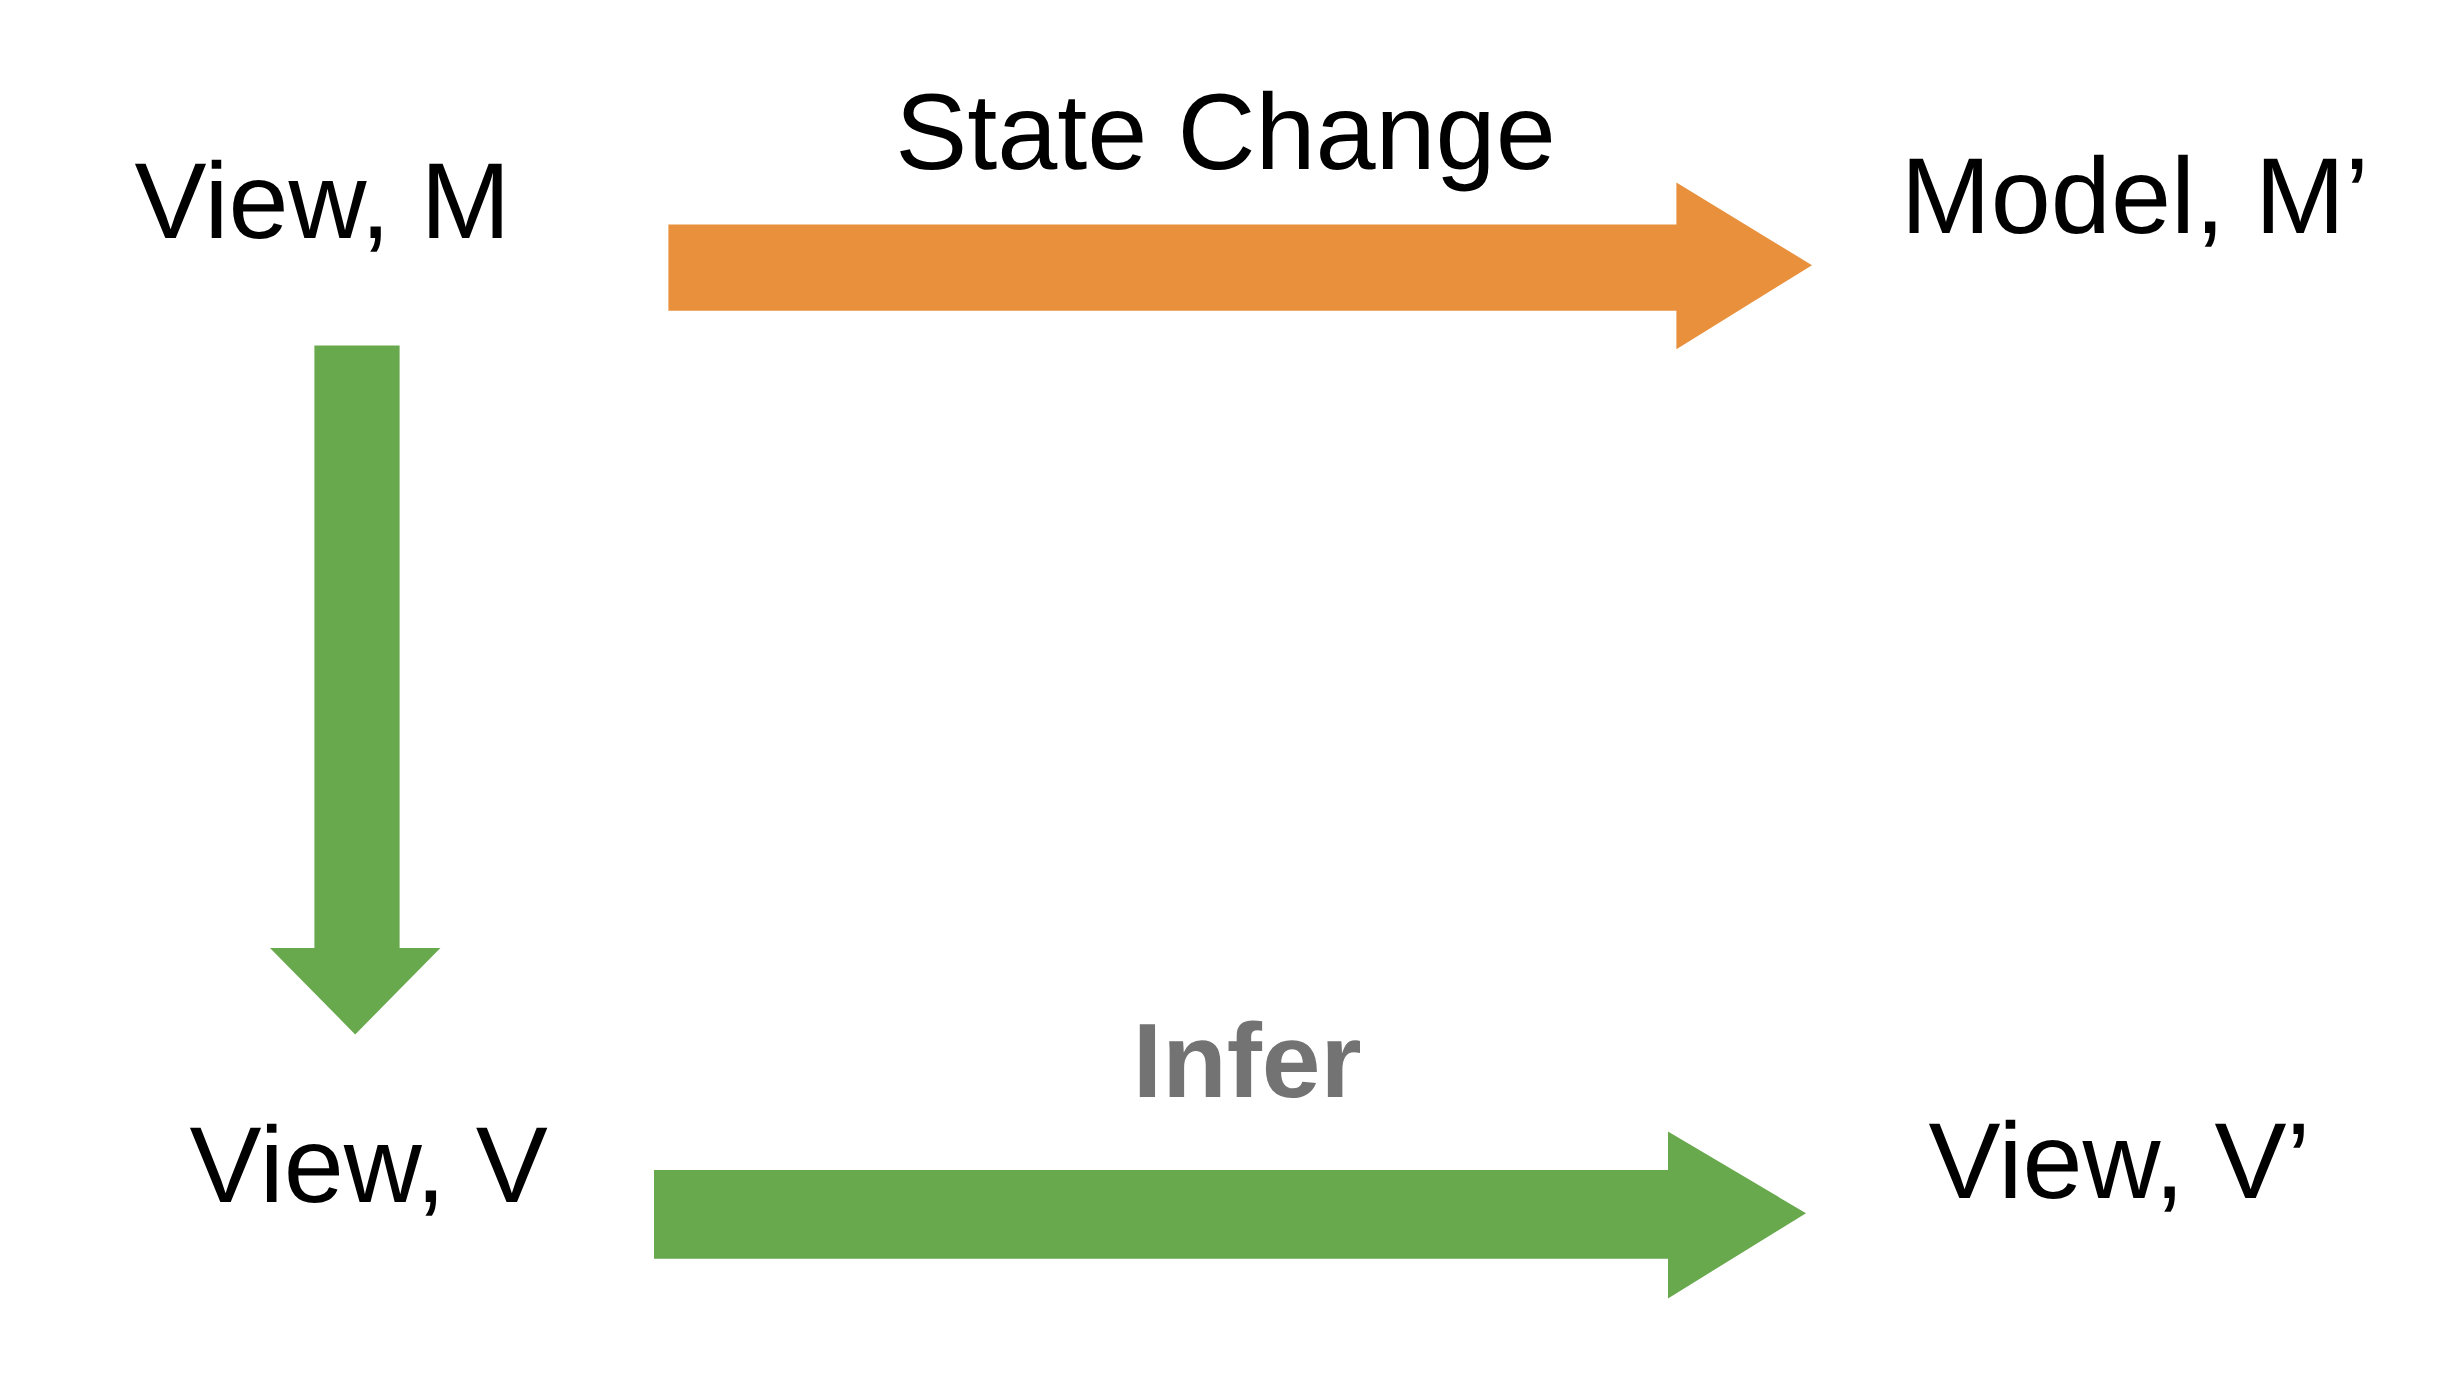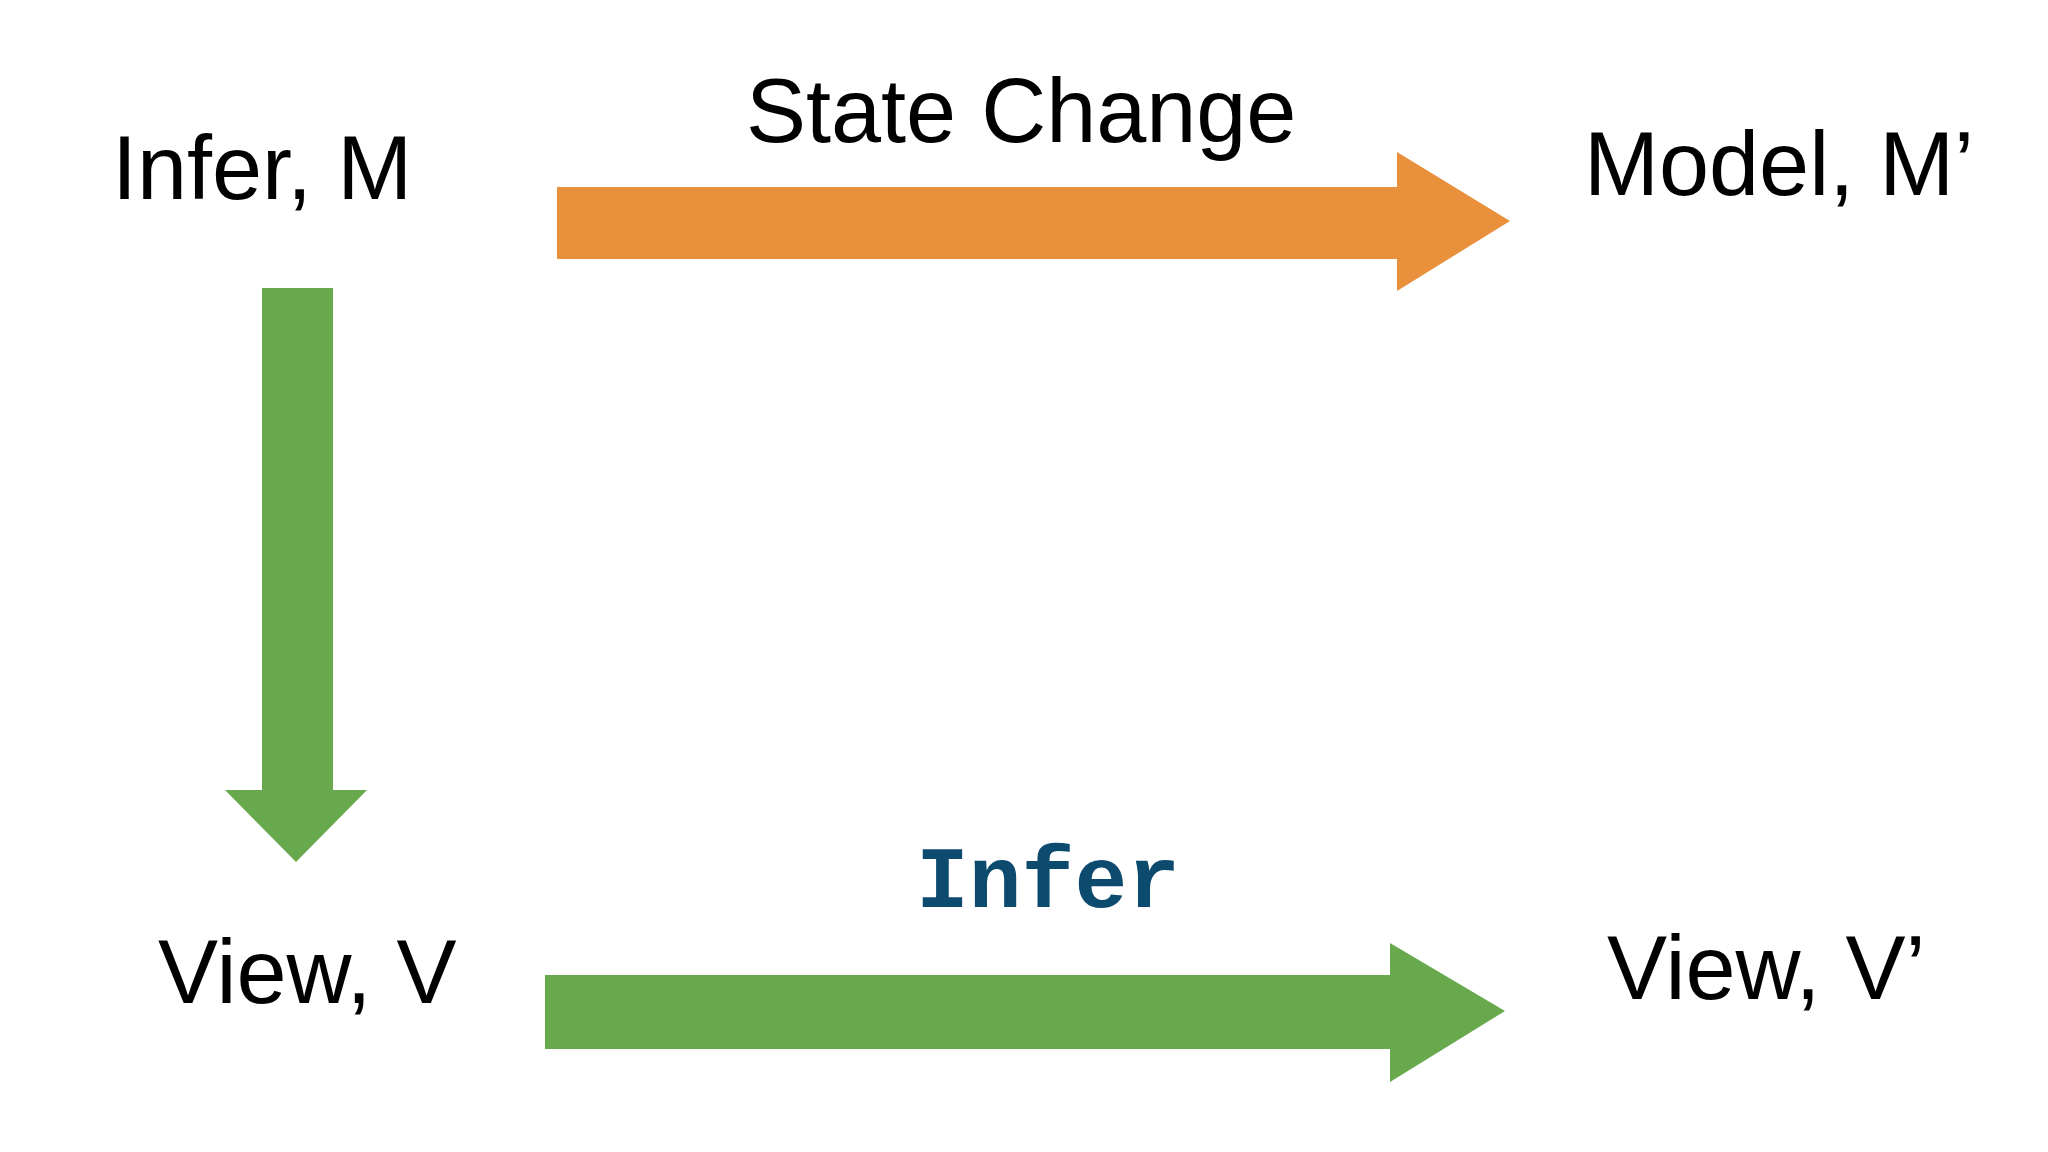--- a/index.html
+++ b/index.html
@@ -30,43 +30,43 @@
     line-height: 1;
     white-space: nowrap;
     letter-spacing: 0;
   }
   .lbl-model        { left: 112px;  top: 123px; }
   .lbl-state-change { left: 746px;  top: 66px;  }
   .lbl-model-prime  { left: 1584px; top: 119px; text-align: right; }
   .lbl-view         { left: 158px;  top: 927px; }
   .lbl-view-prime   { left: 1607px; top: 923px; text-align: right; }
   .lbl-infer {
-    left: 916px;
+    left: 944px;
     top: 840px;
-    color: #0c4a6e;
-    font-family: Liberation Mono, monospace;
+    color: #737373;
+    font-family: Liberation Sans, sans-serif;
     font-size: 88px;
     font-weight: 700;
   }
 </style>
 </head>
 <body>
 
 <div class="stage">
 
   <svg class="arrows" viewBox="0 0 2048 1152" xmlns="http://www.w3.org/2000/svg" aria-hidden="true">
 
     <polygon points="557,187 1397,187 1397,152 1510,221 1397,291 1397,259 557,259" fill="#E8903C"></polygon>
 
     <polygon points="262,288 333,288 333,790 367,790 296,862 225,790 262,790" fill="#68A94D"></polygon>
 
     <polygon points="545,975 1390,975 1390,943 1505,1011 1390,1082 1390,1049 545,1049" fill="#68A94D"></polygon>
   </svg>
 
-  <div class="label lbl-model">Infer, M</div>
+  <div class="label lbl-model">View, M</div>
 
   <div class="label lbl-state-change">State Change</div>
 
   <div class="label lbl-model-prime">Model, M’</div>
 
   <div class="label lbl-view">View, V</div>
 
   <div class="label lbl-infer">Infer</div>
 
   <div class="label lbl-view-prime">View, V’</div>

